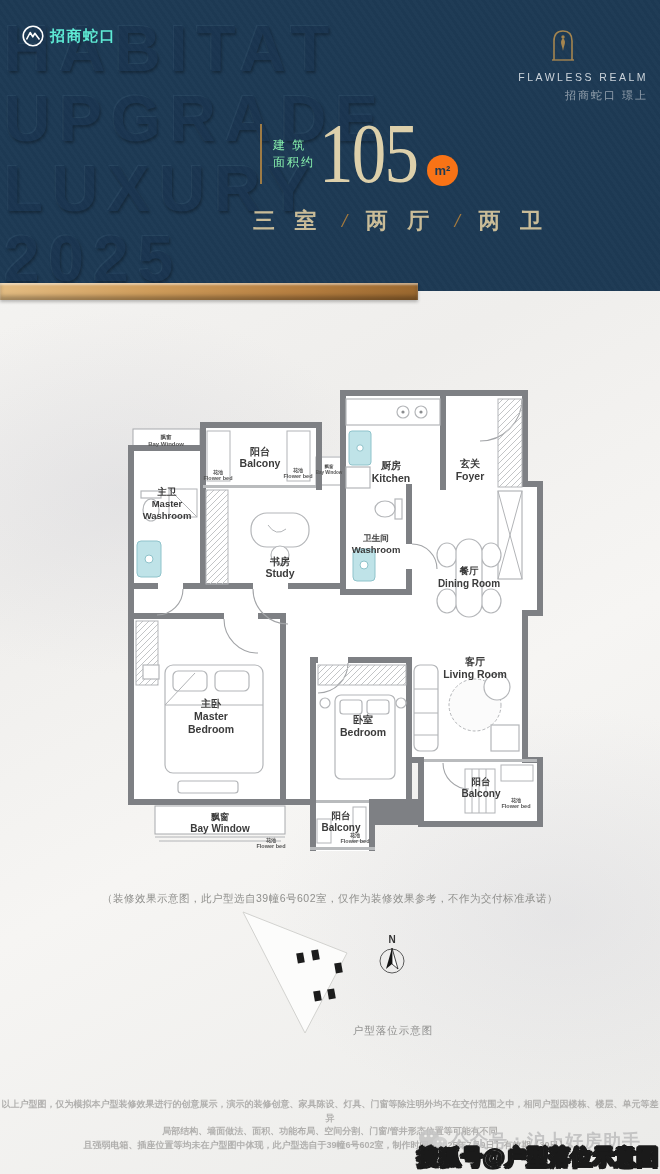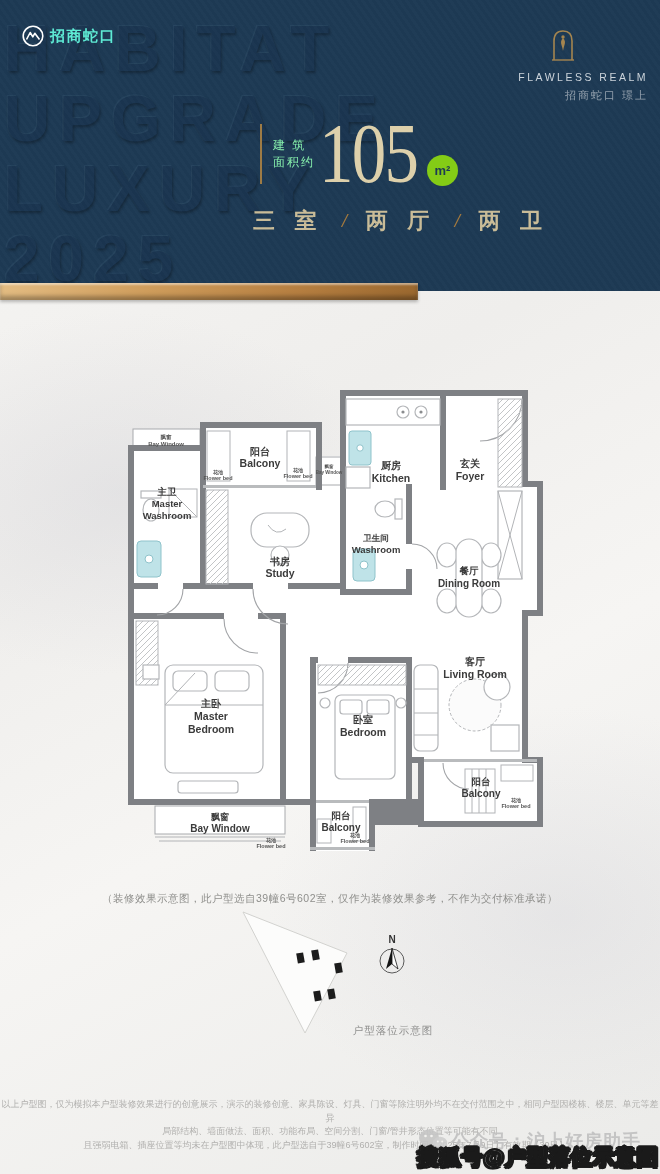--- a/index.html
+++ b/index.html
@@ -20,21 +20,21 @@
   .brand-left .name{font-size:15px;font-weight:bold;letter-spacing:1.5px;}
   .brand-right{position:absolute;top:28px;right:12px;width:170px;text-align:right;z-index:3;}
   .brand-right .en{margin-top:9px;font-size:10.5px;letter-spacing:2.5px;color:#ccd4db;}
   .brand-right .cn{margin-top:5px;font-size:11px;letter-spacing:2px;color:#93a0ad;}
   .headline{position:absolute;top:112px;left:252px;display:flex;align-items:center;z-index:3;}
   .hl-type{font-family:"Liberation Serif",serif;font-size:60px;font-weight:700;color:#d6c9a4;letter-spacing:3px;line-height:80px;}
   .hl-div{width:2px;height:60px;background:#9e7b45;margin:0 11px 0 8px;}
   .hl-pre{color:#86efac;font-size:12px;line-height:17px;letter-spacing:2px;margin-right:4px;white-space:nowrap;}
   .hl-num{font-family:"Liberation Serif",serif;font-size:84px;font-weight:500;color:#ddd0ab;line-height:84px;
           display:inline-block;transform:scaleX(.82);transform-origin:left center;letter-spacing:-2px;}
-  .hl-unit{width:31px;height:31px;border-radius:50%;background:#84cc16;color:#1d3a54;font-size:13px;font-weight:bold;
+  .hl-unit{width:31px;height:31px;border-radius:50%;background:#f97316;color:#1d3a54;font-size:13px;font-weight:bold;
            display:flex;align-items:center;justify-content:center;align-self:flex-end;margin:0 0 10px -12px;}
   .subtitle{position:absolute;top:206px;left:253px;width:296px;display:flex;justify-content:space-between;align-items:center;
             font-family:"Liberation Serif",serif;font-size:22px;font-weight:700;color:#c9bc98;letter-spacing:7px;z-index:3;text-align:center;}
   .subtitle .slash{color:#a57a3e;font-size:19px;font-style:italic;letter-spacing:0;}
   .goldbar{position:absolute;top:283px;left:0;width:418px;height:17px;z-index:4;
            background:linear-gradient(90deg,#e3bc82 0%,#cf9d5c 35%,#b57e40 72%,#9a682f 100%);
            box-shadow:inset 0 2px 2px rgba(255,255,255,.45), inset 0 -4px 4px rgba(0,0,0,.30), 0 2px 3px rgba(0,0,0,.25);}
   
   .plan{position:absolute;left:103px;top:373px;width:462px;height:484px;}
   .plan .room{fill:#ffffff;}
@@ -45,21 +45,21 @@
   .plan .furn{fill:#ffffff;stroke:#b4b6b9;stroke-width:1.2;}
   .plan .teal{fill:#bfe3e8;stroke:#8fc3cb;stroke-width:1;}
   .plan .door{fill:none;stroke:#a2a4a7;stroke-width:1.1;}
   .plan text{text-anchor:middle;fill:#3b3b3b;font-family:"Liberation Sans",sans-serif;font-weight:600;}
   .plan .tiny{fill:#555;font-weight:600;}
   .note{position:absolute;top:892px;left:0;width:100%;text-align:center;font-size:10.5px;color:#8f8f8c;letter-spacing:.5px;}
   
   .siteplan{position:absolute;left:215px;top:898px;width:240px;height:175px;}
   .siteplan text{font-family:"Liberation Sans",sans-serif;}
   
-  .disclaimer{position:absolute;top:1098px;left:0;width:100%;text-align:center;font-size:9px;line-height:13.5px;color:#b1b0ae;}
+  .disclaimer{position:absolute;top:1098px;left:0;width:100%;text-align:center;font-size:9px;line-height:13.5px;color:#b1b0ae;font-weight:bold;}
   .wechat-row{position:absolute;top:1128px;right:19px;display:flex;align-items:center;gap:3px;
               color:rgba(192,192,192,.92);font-size:18px;font-weight:bold;letter-spacing:1px;z-index:5;}
   .sohu{position:absolute;top:1143px;right:1px;font-size:21px;font-weight:bold;color:#ffffff;letter-spacing:1px;z-index:6;
         -webkit-text-stroke:1.5px #1a1a1a;
         text-shadow:2px 0 0 #1a1a1a,-2px 0 0 #1a1a1a,0 2px 0 #1a1a1a,0 -2px 0 #1a1a1a,
                     1.5px 1.5px 0 #1a1a1a,-1.5px -1.5px 0 #1a1a1a,1.5px -1.5px 0 #1a1a1a,-1.5px 1.5px 0 #1a1a1a;}
 </style>
 </head>
 <body>
 

